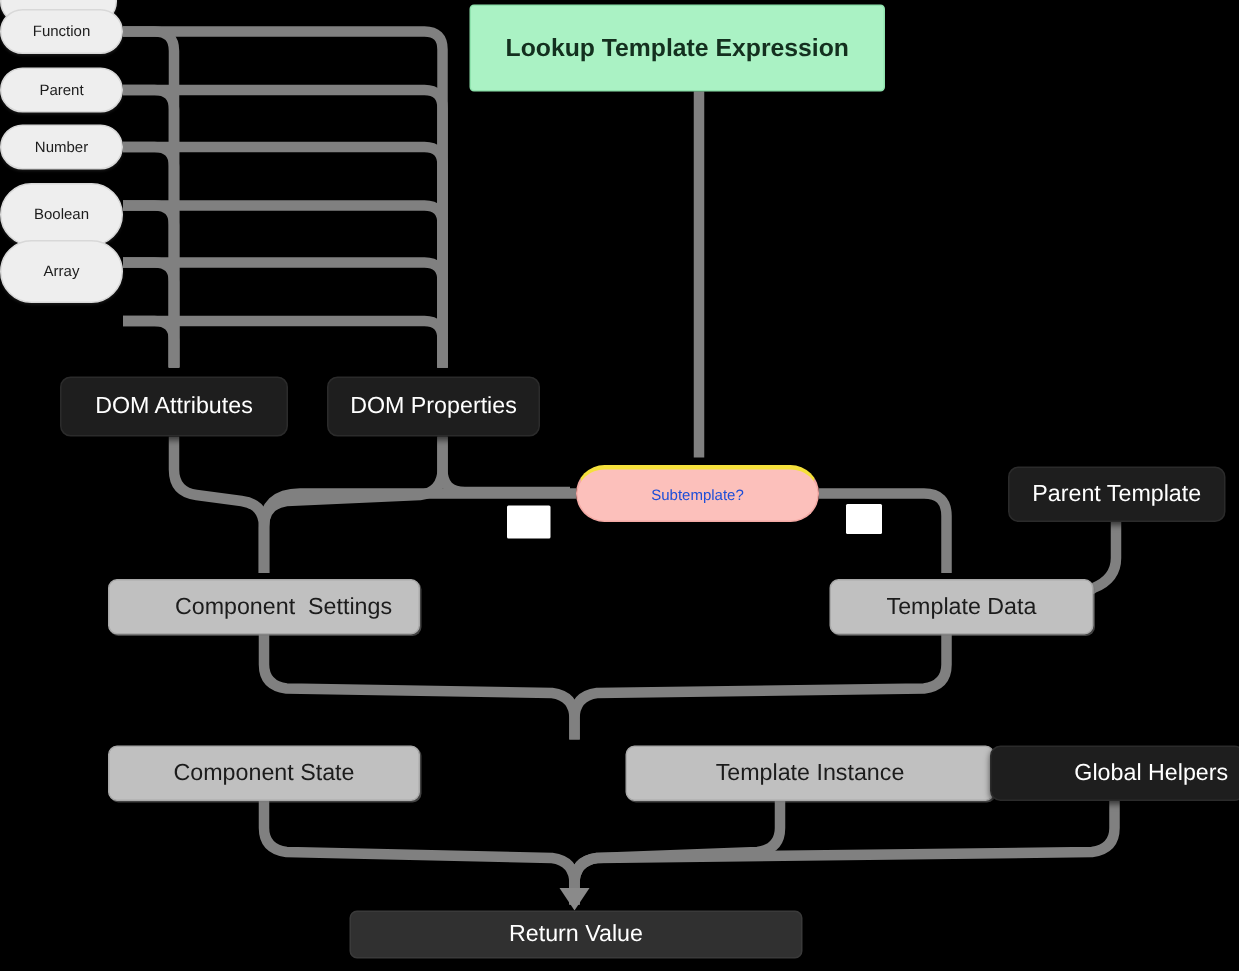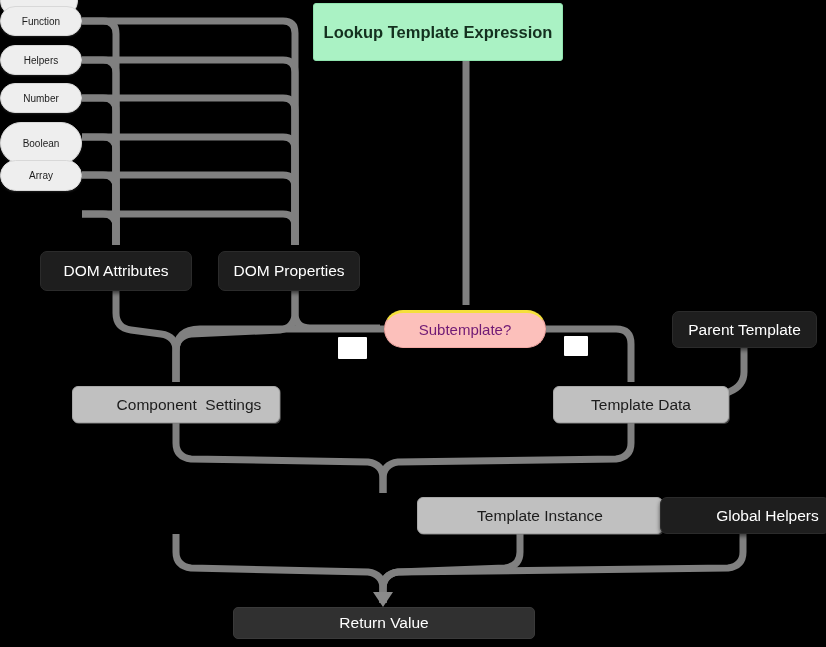--- a/index.html
+++ b/index.html
@@ -75,25 +75,25 @@
     background: #aaf2c4;
     color: #14301f;
     border: 1px solid #8fe3ae;
     border-radius: 3px;
     font-size: 16.5px;
     font-weight: bold;
   }
   
   .pink {
     background: #fcc0bb;
-    color: #701a75;
+    color: #1d4ed8;
     border: 1px solid #f3a9a4;
     border-top: 3px solid #f5e03c;
     border-radius: 999px;
-    font-size: 15px;
+    font-size: 10px;
   }
   
   .edge-label {
     position: absolute;
     background: #ffffff;
     border-radius: 1px;
   }
 </style>
 </head>
 <body>
@@ -147,43 +147,44 @@
       <path d="M743,534 L743,552 Q743,566 728,568 L398,572 Q383,574 383,589 L383,603"></path>
     </g>
 
     <path d="M383,607 L373,592 L393,592 Z" fill="#8a8a8a"></path>
   </svg>
 
   <div class="node pill" style="left:0px;  top:-14px; width:78px;  height:30px;"></div>
 
   <div class="node pill" style="left:0px;  top:6px;   width:82px;  height:30px;">Function</div>
 
-  <div class="node pill" style="left:0px;  top:45px;  width:82px;  height:30px;">Helpers</div>
+  <div class="node pill" style="left:0px;  top:45px;  width:82px;  height:30px;">Parent</div>
 
   <div class="node pill" style="left:0px;  top:83px;  width:82px;  height:30px;">Number</div>
 
   <div class="node pill" style="left:0px;  top:122px; width:82px;  height:42px;">Boolean</div>
 
-  <div class="node pill" style="left:0px;  top:160px; width:82px;  height:31px;">Array</div>
+  <div class="node pill" style="left:0px;  top:160px; width:82px;  height:42px;">Array</div>
 
 
-  <div class="node green" style="left:313px; top:3px;  width:250px; height:58px;">Lookup Template Expression</div>
+  <div class="node green" style="left:313px; top:3px;  width:277px; height:58px;">Lookup Template Expression</div>
 
   <div class="node dark" style="left:40px;  top:251px; width:152px; height:40px;">DOM Attributes</div>
 
   <div class="node dark" style="left:218px; top:251px; width:142px; height:40px;">DOM Properties</div>
 
   <div class="node pink" style="left:384px; top:310px; width:162px; height:38px;">Subtemplate?</div>
 
   <div class="node dark" style="left:672px; top:311px; width:145px; height:37px;">Parent Template</div>
 
   <div class="node grey" style="left:72px;  top:386px; width:208px; height:37px;padding-left:26px;">Component  Settings</div>
 
   <div class="node grey" style="left:553px; top:386px; width:176px; height:37px;">Template Data</div>
 
+  <div class="node grey" style="left:72px;  top:497px; width:208px; height:37px;">Component State</div>
 
   <div class="node grey" style="left:417px; top:497px; width:246px; height:37px;">Template Instance</div>
 
   <div class="node dark" style="left:660px; top:497px; width:170px; height:37px;padding-left:45px;">Global Helpers</div>
 
   <div class="node dark-wide" style="left:233px; top:607px; width:302px; height:32px;">Return Value</div>
 
   <div class="edge-label" style="left:338px; top:337px; width:29px; height:22px;"></div>
 
   <div class="edge-label" style="left:564px; top:336px; width:24px; height:20px;"></div>

